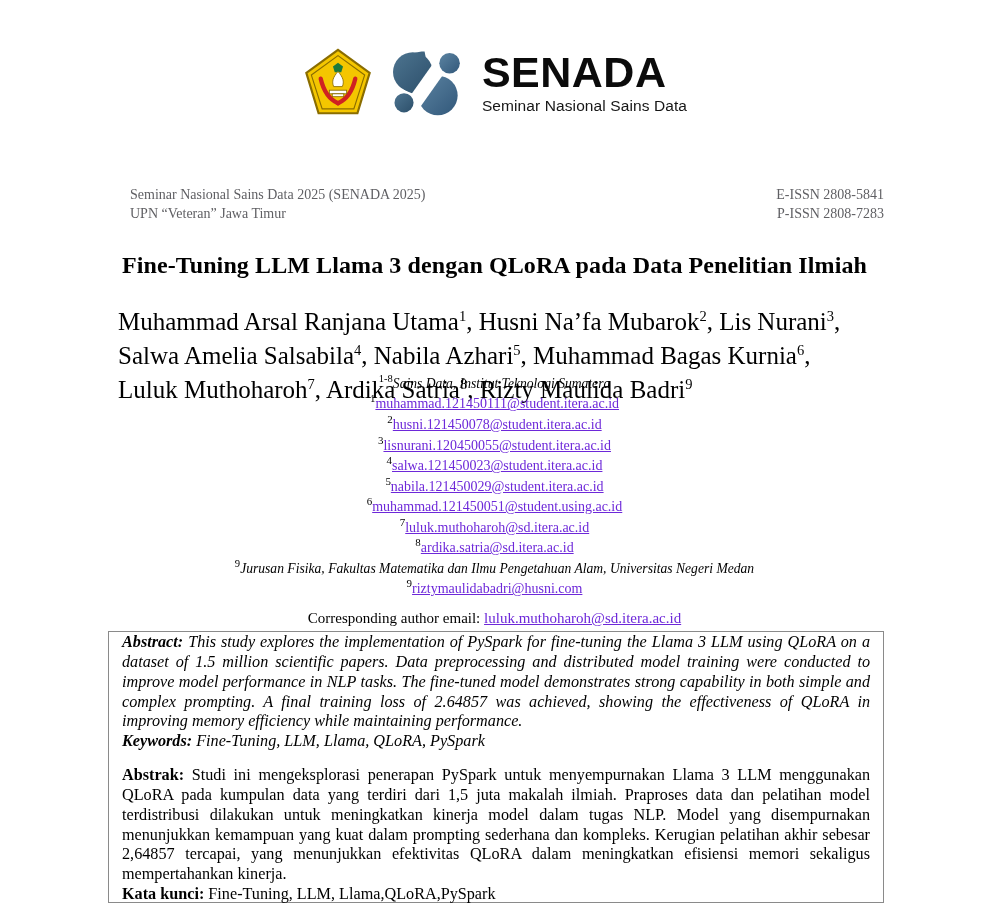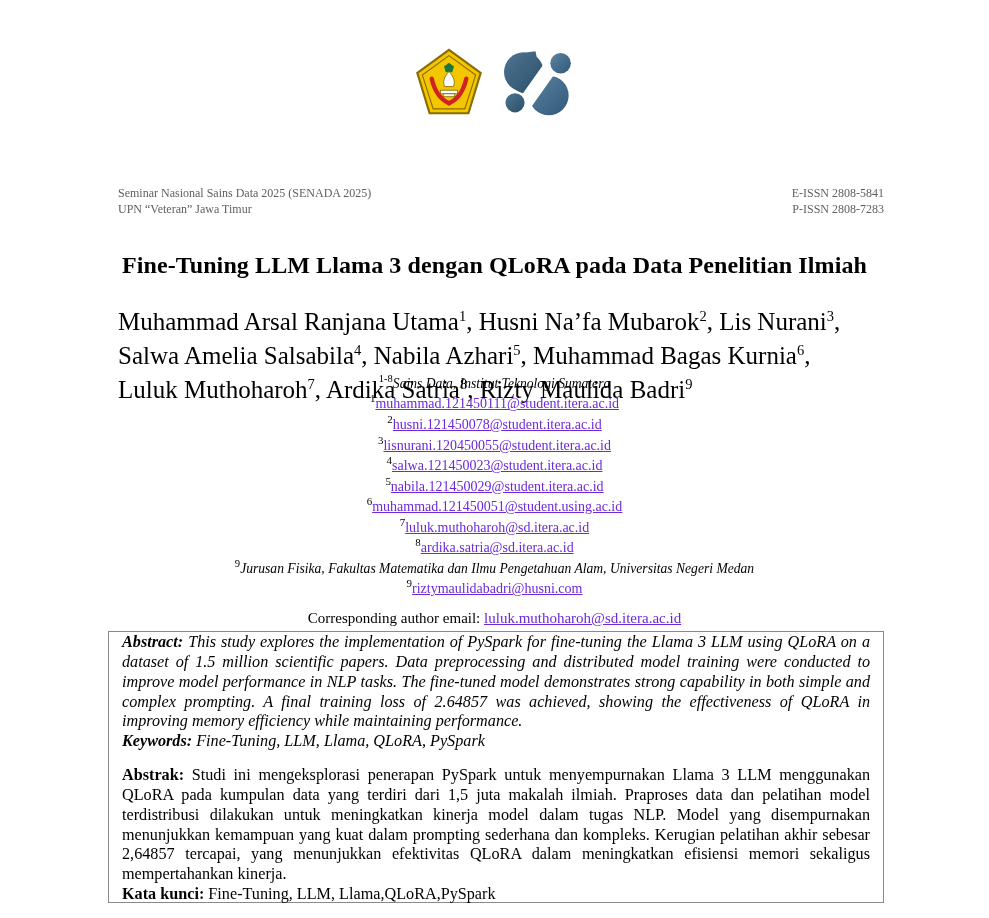--- a/index.html
+++ b/index.html
@@ -47,24 +47,24 @@
     font-size: 15.5px;
     font-weight: 400;
     letter-spacing: 0.1px;
     color: #161616;
     margin-top: 4px;
   }
 
   
   .runhead {
     position: absolute;
-    left: 118px;
+    left: 130px;
     right: 105px;
     top: 186px;
-    font-size: 12px;
+    font-size: 14px;
     color: #5f5f63;
     line-height: 1.33;
   }
   .runhead-row { display: flex; justify-content: space-between; }
   .runhead-left { white-space: nowrap; }
   .runhead-right { white-space: nowrap; }
 
   
   .paper-title {
     position: absolute;
@@ -199,20 +199,24 @@
 
       <circle cx="62" cy="66" r="27" fill="url(#gB)"></circle>
 
       <path d="M70 2 L86 14 L28 96 L12 84 Z" fill="#ffffff"></path>
 
       <circle cx="78" cy="22" r="14" fill="url(#gB)"></circle>
       <circle cx="16" cy="76" r="13" fill="url(#gA)"></circle>
     </svg>
   </div>
 
+  <div class="senada-word">
+    <div class="senada-title">SENADA</div>
+    <div class="senada-sub">Seminar Nasional Sains Data</div>
+  </div>
 </div>
 
 <div class="runhead">
   <div class="runhead-row">
     <span class="runhead-left">Seminar Nasional Sains Data 2025 (SENADA 2025)</span>
     <span class="runhead-right">E-ISSN 2808-5841</span>
   </div>
   <div class="runhead-row">
     <span class="runhead-left">UPN “Veteran” Jawa Timur</span>
     <span class="runhead-right">P-ISSN 2808-7283</span>

